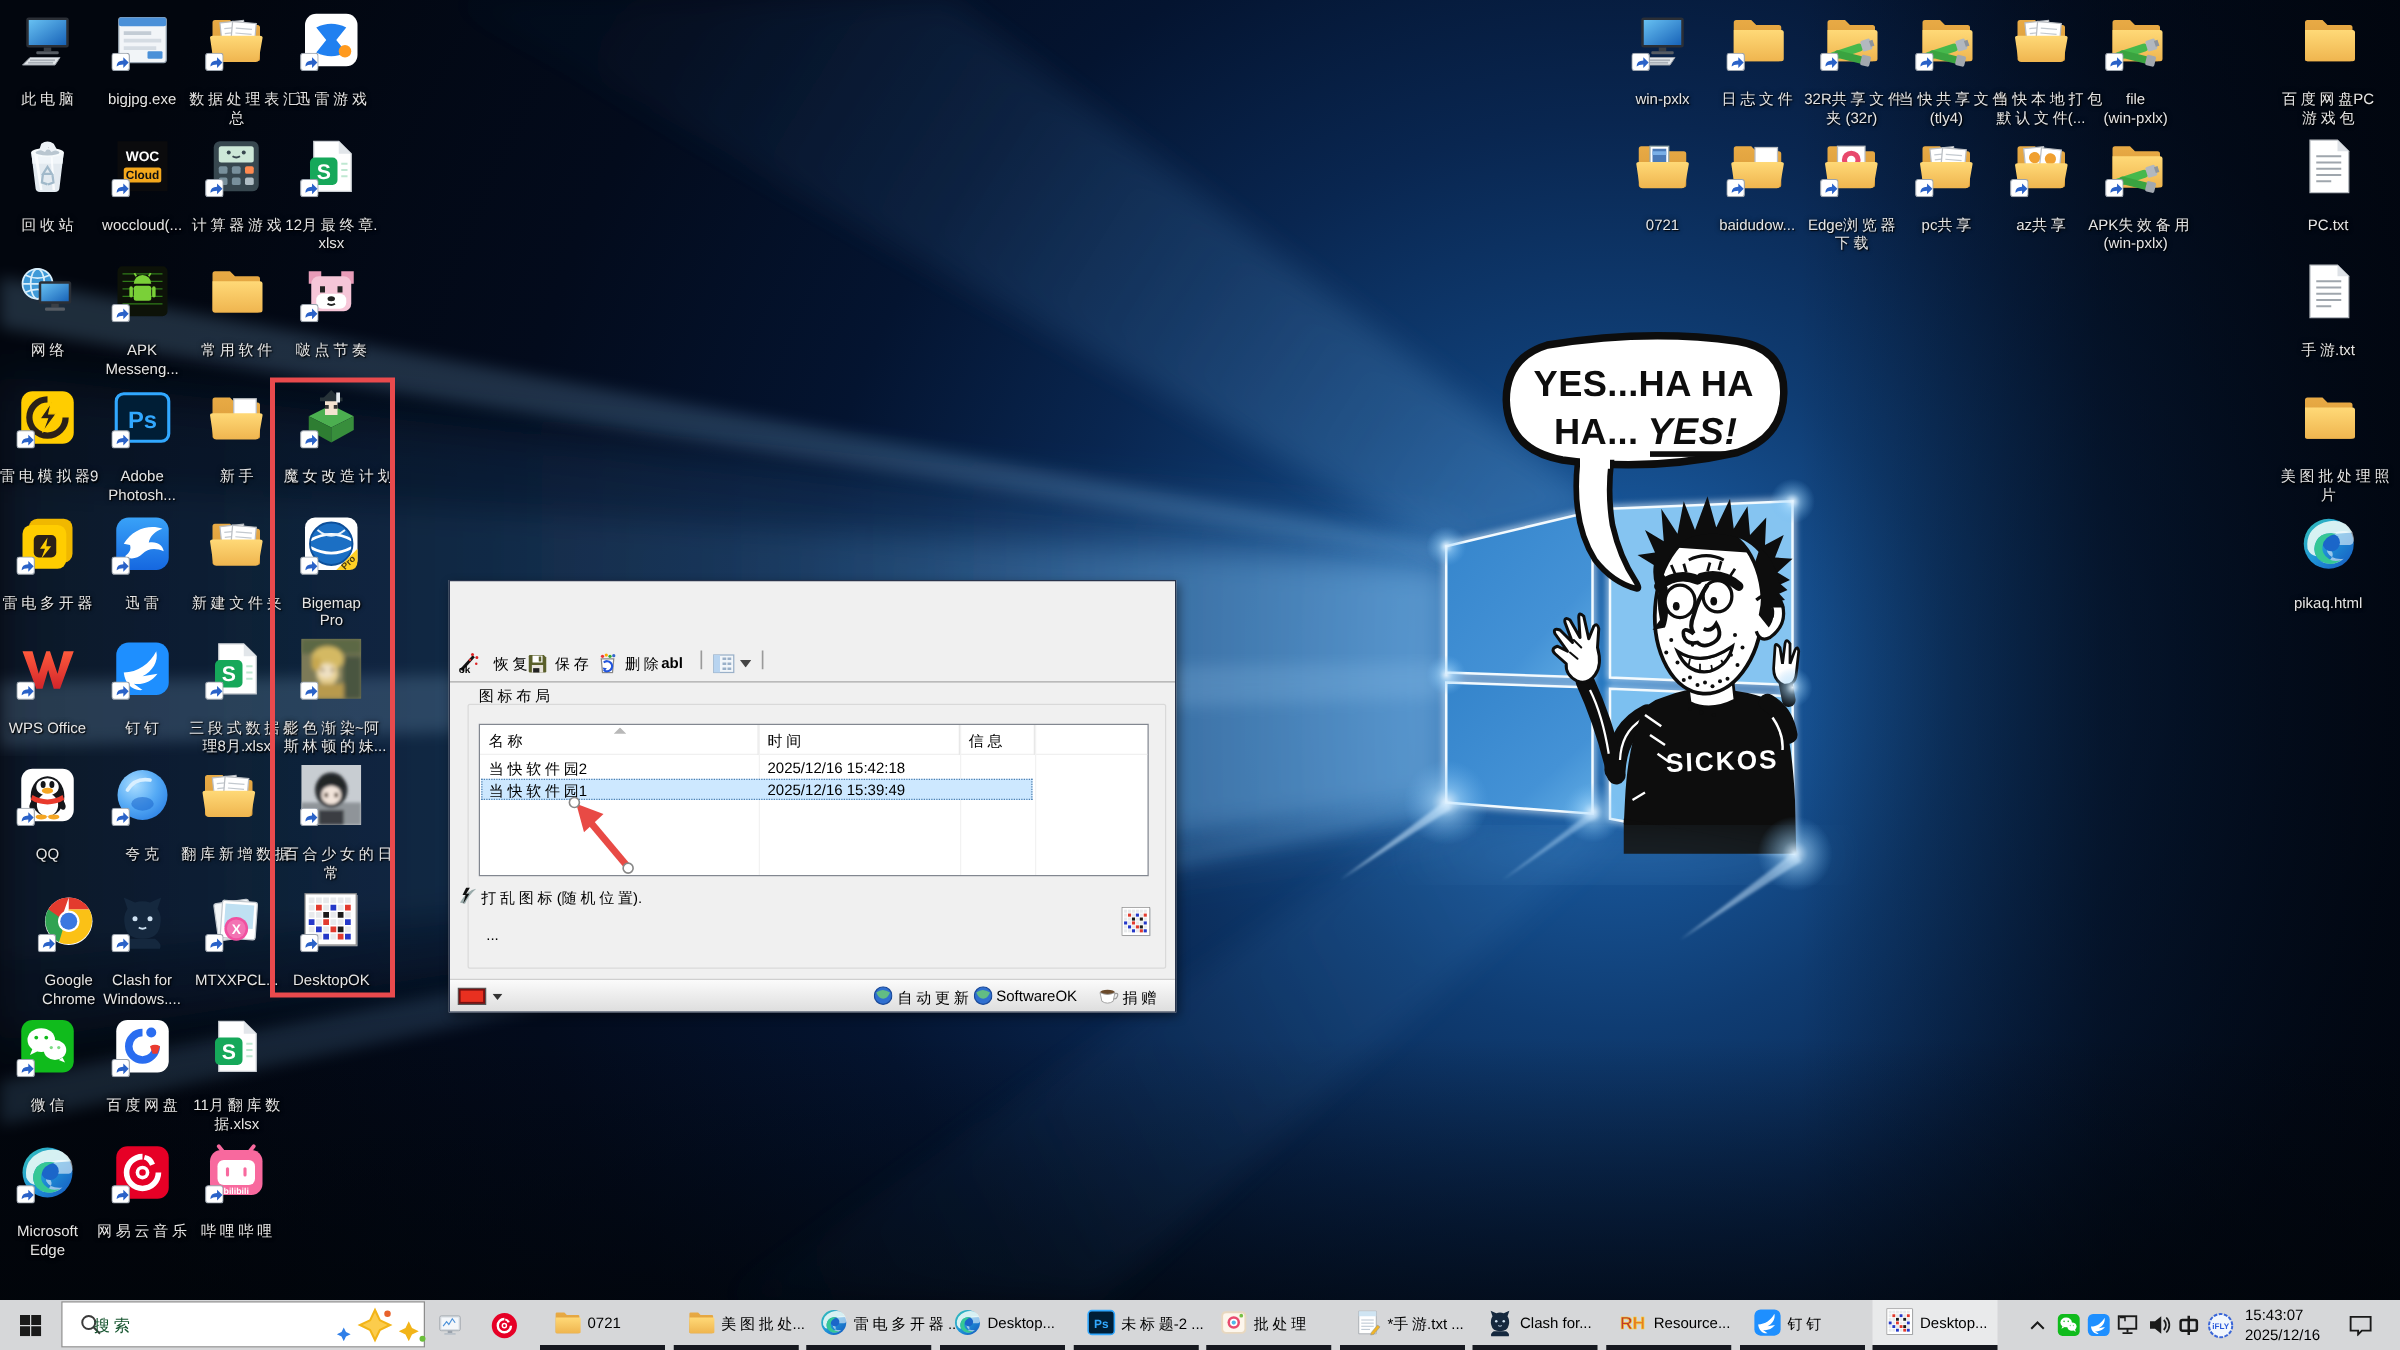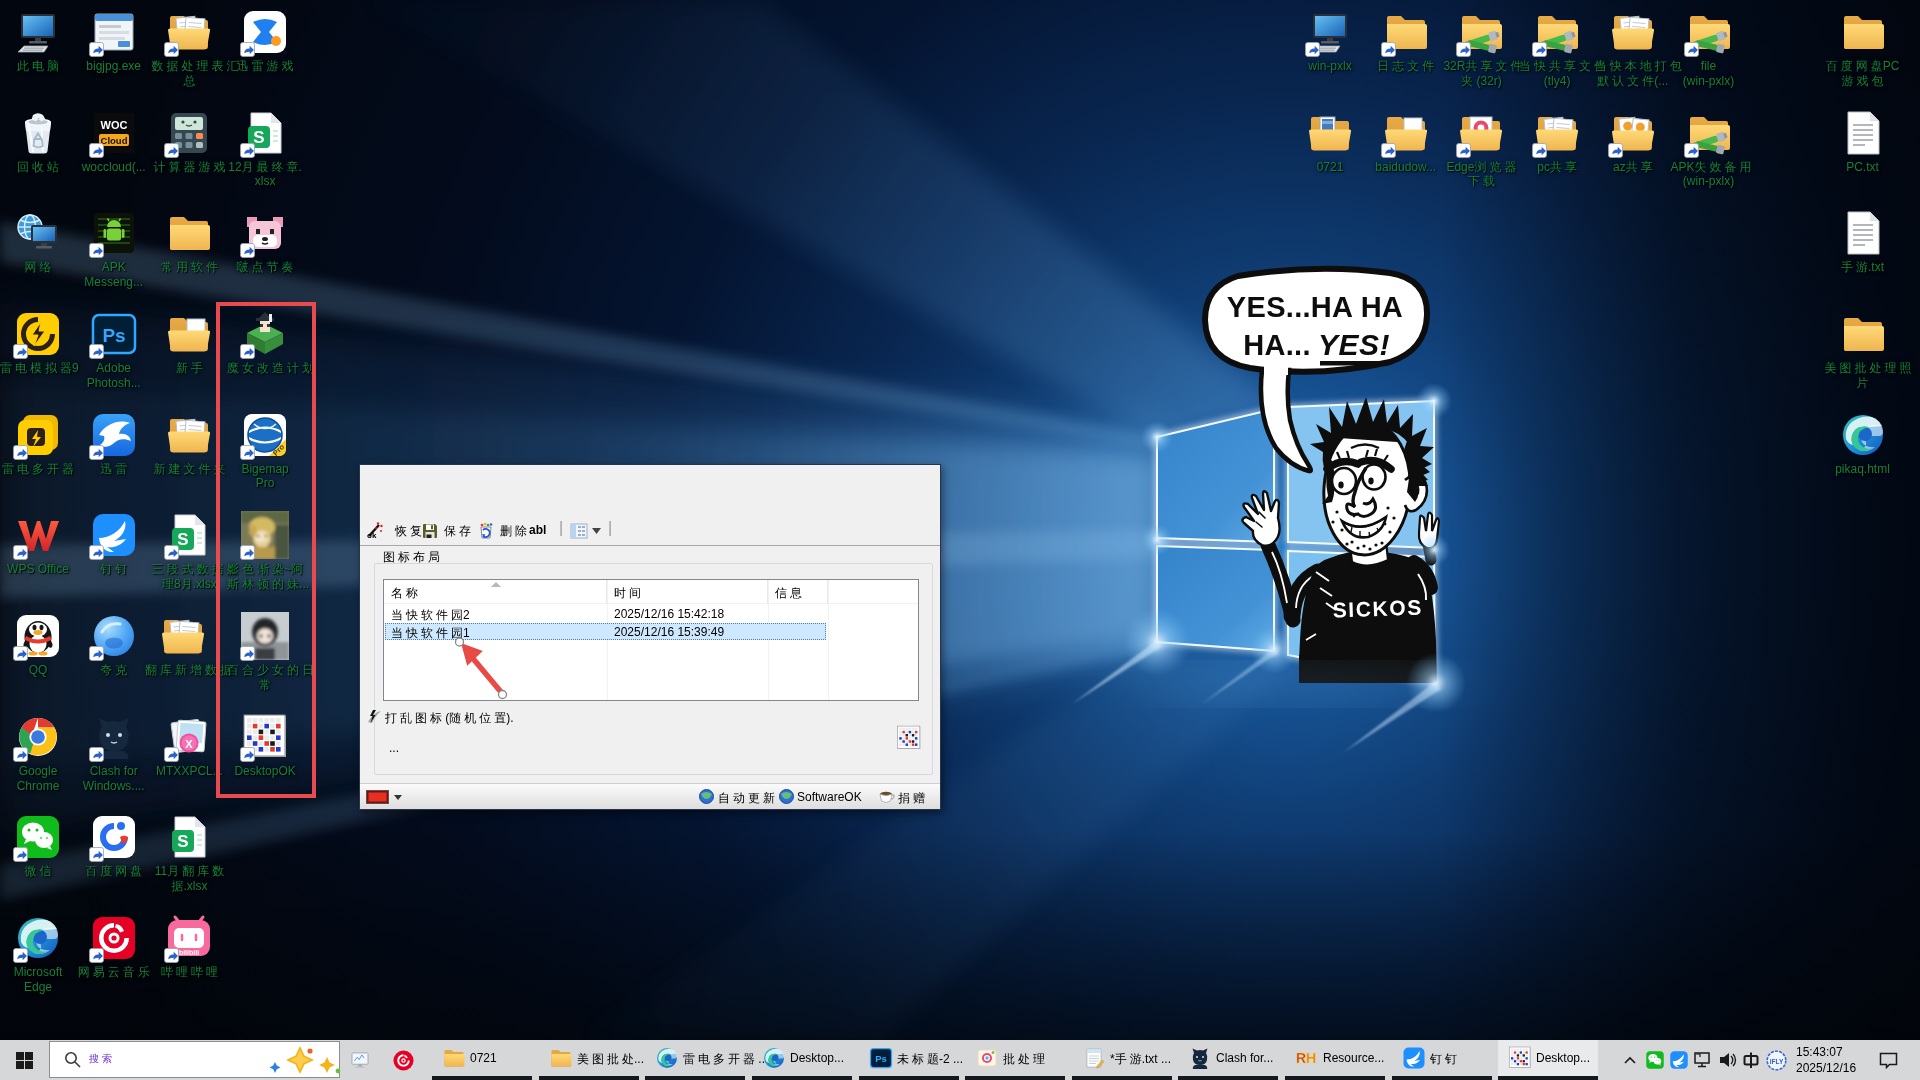--- a/index.html
+++ b/index.html
@@ -2,21 +2,21 @@
 <html><head><meta charset="utf-8"><style>
 *{box-sizing:border-box;margin:0;padding:0}
 html,body{width:1920px;height:1080px;overflow:hidden;background:#000;
 font-family:"Liberation Sans",sans-serif}
 b.k{font-weight:inherit;letter-spacing:3px;margin-right:-3px}
 #wall{position:absolute;left:0;top:0}
 .ic{position:absolute;width:76px;text-align:center;z-index:2}
 .ic .g{position:relative;width:48px;height:48px;margin:0 auto}
 .ic .g svg{position:absolute;left:0;top:0}
 .ic .g .sc{position:absolute;left:-1px;top:auto;bottom:-1px}
-.lb{margin-top:3px;font-size:12px;line-height:14.8px;color:#15803d;
+.lb{margin-top:16px;font-size:12px;line-height:14.8px;color:#e5e5e5;
 text-shadow:1px 1px 1px rgba(0,0,0,.95),0 0 4px rgba(0,0,0,.8);white-space:nowrap}
 #redrect{position:absolute;left:216px;top:302px;width:100px;height:496px;
 border:4px solid #e94a4d;z-index:5}
 
 #win{position:absolute;left:359px;top:464px;width:582px;height:346px;background:#f0f0f0;
 border:1px solid #28344c;box-shadow:2px 3px 8px rgba(0,0,0,.45);z-index:6;font-size:12px;color:#000;white-space:nowrap}
 #ttl{position:absolute;left:0;top:0;width:100%;height:27px;background:#fff}
 #ttl .tx{position:absolute;left:31px;top:7px;font-size:12.5px}
 #hdr{position:absolute;left:0;top:27px;width:100%;height:54px;
 background:linear-gradient(#fdfdfd,#ececec 55%,#d8d8d8)}
@@ -37,21 +37,21 @@
 outline:1px dotted #4c7fb0;outline-offset:-1px}
 #shuf{position:absolute;left:25px;top:245px;font-size:12px}
 #dots{position:absolute;left:29px;top:276px;font-size:12px}
 #sbar{position:absolute;left:0;bottom:0;width:100%;height:26px;
 background:linear-gradient(#fbfbfb,#dedede);border-top:1px solid #cfcfcf}
 #sbar span{position:absolute;top:6px;font-size:12px}
 
 #task{position:absolute;left:0;top:1040px;width:1920px;height:40px;background:#d6d7d9;z-index:10;white-space:nowrap}
 #sbox{position:absolute;left:49px;top:1px;width:291px;height:37px;background:#fff;
 border:1px solid #8d8d8d}
-#sbox .st{position:absolute;left:39px;top:10px;font-size:10px;color:#6d28d9}
+#sbox .st{position:absolute;left:25px;top:10px;font-size:13px;color:#14532d}
 .tbtn{position:absolute;top:0;width:100px;height:36px;font-size:12px;color:#000}
 .tbtn svg{position:absolute;left:10px;top:6px}
 .tbtn .t{position:absolute;left:38px;top:11px;white-space:nowrap}
 .ul{position:absolute;top:36px;width:100px;height:4px;background:#16181f}
 .tico{position:absolute;top:10px}
 #clock{position:absolute;left:1796px;top:4px;width:70px;
 font-size:12px;line-height:16px;color:#000}
 </style></head><body>
 <svg id="wall" width="1920" height="1080" viewBox="0 0 1920 1080">
 <defs>
@@ -799,21 +799,21 @@
     <div class="g">
       <svg width="48" height="48" style="left:0.0px;top:0.0px">
         <use href="#s-qq"></use>
       </svg>
       <svg class="sc" width="15" height="15" viewBox="0 0 14 14">
         <use href="#s-arrow"></use>
       </svg>
     </div>
     <div class="lb">QQ</div>
   </div>
-<div class="ic" style="left:0.0px;top:712.8px">
+<div class="ic" style="left:17px;top:712.8px">
     <div class="g">
       <svg width="48" height="48" style="left:0.0px;top:0.0px">
         <use href="#s-chrome"></use>
       </svg>
       <svg class="sc" width="15" height="15" viewBox="0 0 14 14">
         <use href="#s-arrow"></use>
       </svg>
     </div>
     <div class="lb">Google<br>Chrome</div>
   </div>

